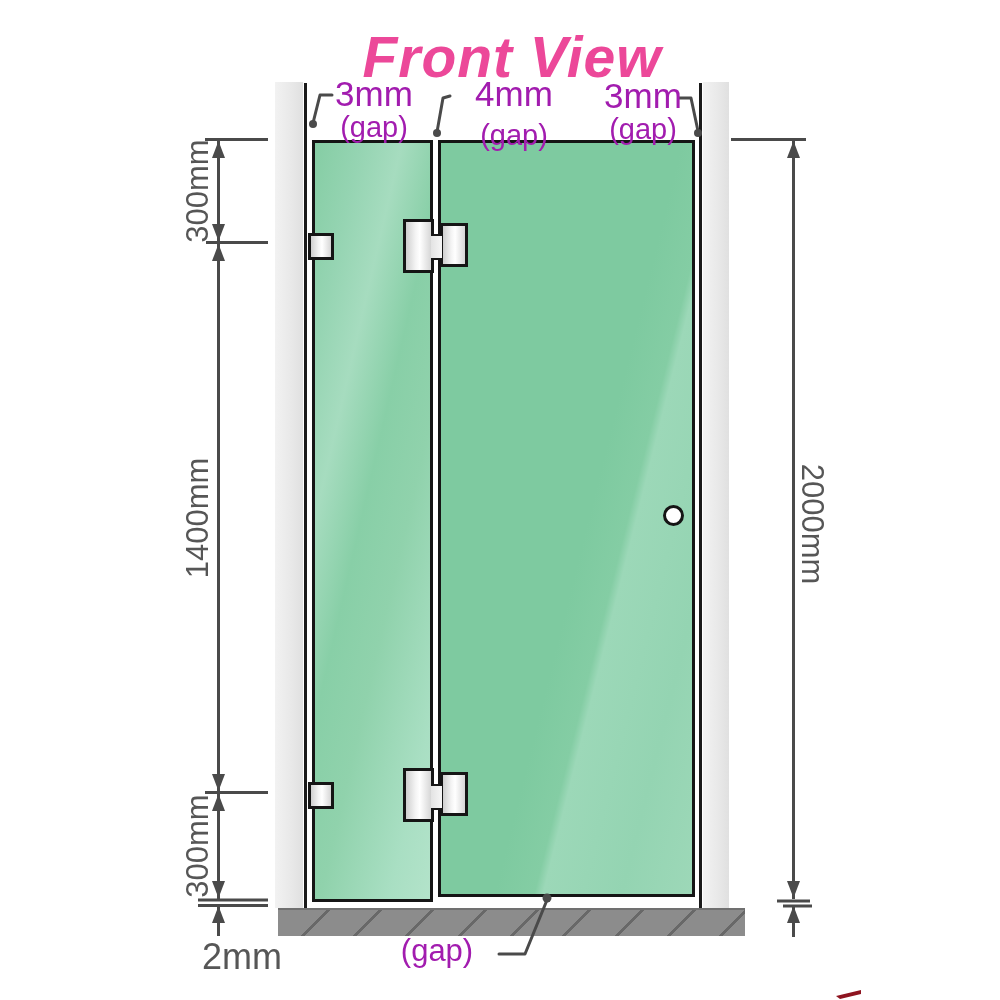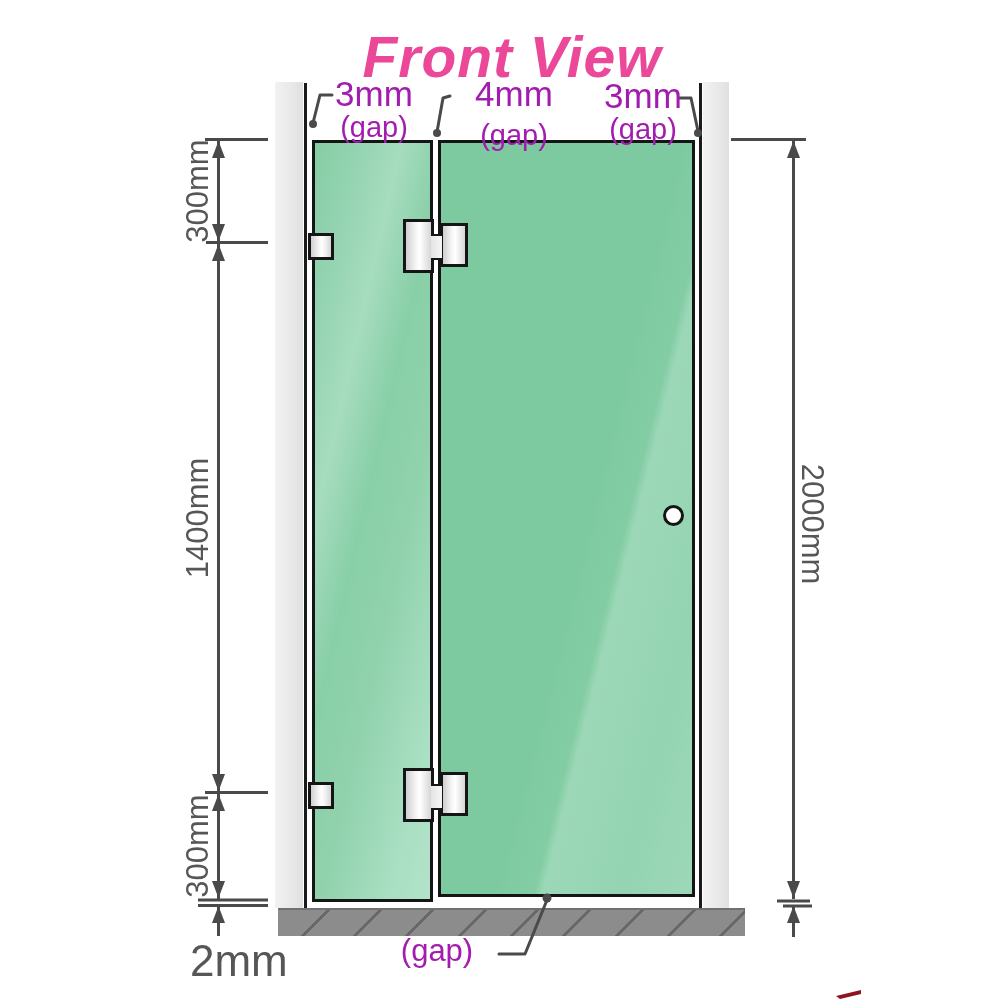--- a/index.html
+++ b/index.html
@@ -60,21 +60,21 @@
   
   .gap-label { position:absolute; text-align:center; color:#a21caf; }
   .gap-label .val  { display:block; font-size:35px; line-height:1.0; white-space:nowrap; }
   .gap-label .unit { display:block; font-size:29px; line-height:1.0; margin-top:2px; white-space:nowrap; }
   .vlabel {
     position:absolute; width:170px; text-align:center; font-size:31px;
     color:#565656; white-space:nowrap; line-height:36px; height:36px;
   }
   .rotl { transform:rotate(-90deg); }
   .rotr { transform:rotate(90deg); }
-  .small-dim { position:absolute; text-align:left; font-size:44px; color:#565656; white-space:nowrap; }
+  .small-dim { position:absolute; text-align:right; font-size:36px; color:#565656; white-space:nowrap; }
 
   #dim-svg { position:absolute; left:0; top:0; }
 </style>
 </head>
 <body>
 
 <div id="stage">
 
   <div id="title">Front View</div>
 

